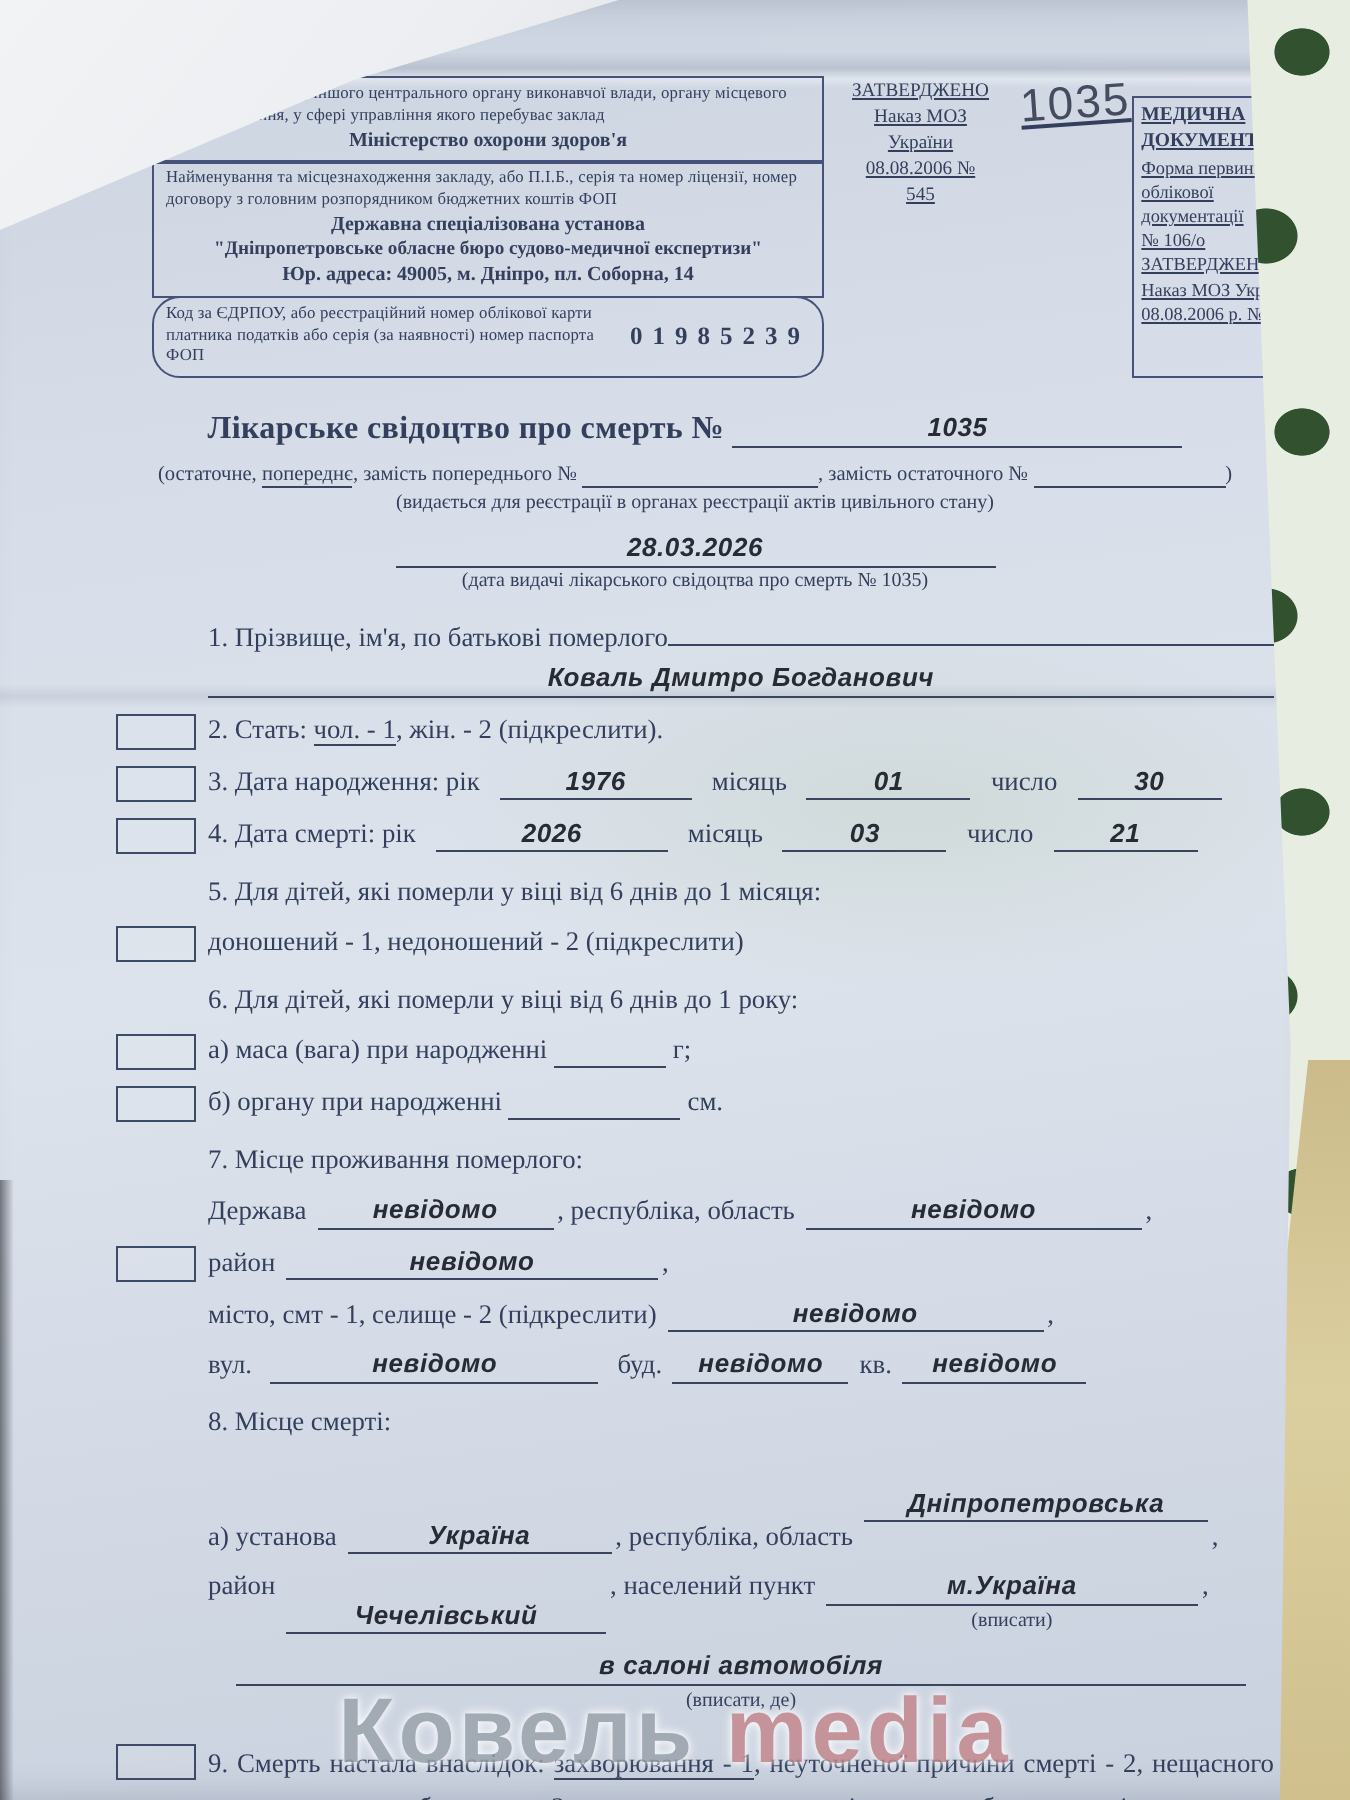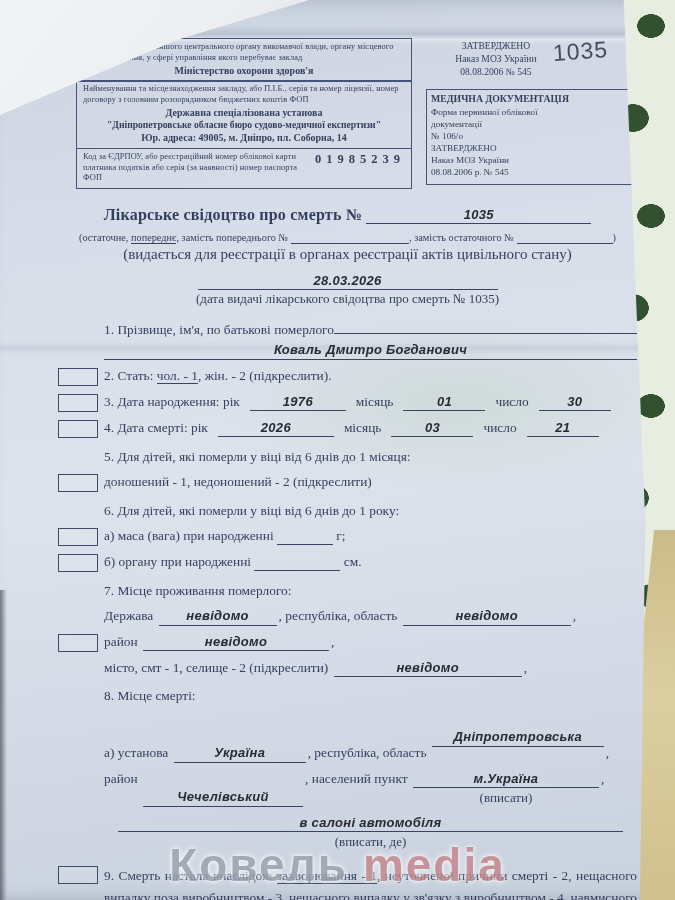--- a/index.html
+++ b/index.html
@@ -67,45 +67,45 @@
   
   .form { position:relative; padding:38px 38px 0 58px; z-index:3; }
 
   .hdr { display:flex; margin-left:18px; }
   .hdr-left { width:336px; flex:0 0 336px; }
   .hbox { border:1.3px solid #46527a; padding:3px 6px 4px; margin-top:-1.3px; }
   .hbox:first-child { margin-top:0; }
   .hlabel { font-size:8.4px; line-height:1.28; letter-spacing:.1px; }
   .hvalue { font-size:10px; font-weight:bold; text-align:center; line-height:1.3; }
   .hvalue.sm { font-size:9.6px; }
-  .hbox-code { display:flex; align-items:flex-start; }
+  .hbox-code { display:flex; align-items:center;border-radius:14px; }
   .hbox-code .hlabel { flex:1; }
   .code-num { font-size:12.5px; font-weight:bold; letter-spacing:5px; white-space:nowrap; padding-left:4px; font-family:"Liberation Serif",serif; }
 
-  .hdr-right { flex:1; padding-left:14px; display:flex; flex-direction:column; }
+  .hdr-right { flex:1; padding-left:14px; display:flex; flex-direction:row;text-decoration:underline; }
   .approved-row { display:flex; align-items:flex-start; justify-content:center; }
   .approved { font-size:9.6px; text-align:center; line-height:1.35; padding-top:2px; }
   .big-num {
     font-family:"Liberation Sans", sans-serif; font-size:23px; color:#444c60;
     transform:rotate(-4deg); margin-left:16px; letter-spacing:1px;
   }
   .med-box {
     border:1.4px solid #46527a; margin-top:10px; padding:3px 4px 5px;
     font-size:9.2px; text-align:left; line-height:1.32;
   }
   .med-box .mb-title { font-weight:bold; font-size:9.8px; }
 
   
   .title-line { text-align:center; margin-top:16px; font-size:16px; font-weight:bold; letter-spacing:.2px; }
   .title-num { display:inline-block; width:225px; border-bottom:1.3px solid #39445f; vertical-align:bottom; }
   .subtitle { text-align:center; font-size:10.3px; margin-top:5px; }
-  .registry-note { text-align:center; font-size:15px; margin-top:2px; }
+  .registry-note { text-align:center; font-size:10px; margin-top:2px; }
   .date-stack { text-align:center; margin-top:8px; }
   .date-line { display:inline-block; width:300px; border-bottom:1.2px solid #39445f; }
-  .cap { display:block; font-size:13px; text-align:center; margin-top:1px; }
+  .cap { display:block; font-size:10px; text-align:center; margin-top:1px; }
 
   
   .fill { font-family:"Liberation Sans", sans-serif; font-style:italic; font-weight:bold; color:#272b34; font-size:13px; letter-spacing:.3px; }
   .bl { display:inline-block; border-bottom:1.2px solid #39445f; text-align:center; min-height:15px; vertical-align:bottom; }
   .u { border-bottom:1.2px solid #39445f; padding-bottom:0px; }
 
   
   .items { margin-top:12px; font-size:13.4px; line-height:1.35; }
   .row { display:flex; align-items:flex-start; margin-top:7px; }
   .cbcol { flex:0 0 46px; width:46px; padding-top:1px; margin-left:-46px; }
@@ -288,20 +288,30 @@
           <span>район</span>
           <span class="bl fill" style="width:186px;margin:0 2px">невідомо</span><span>,</span>
         </div>
       </div>
       <div class="row rowcb">
         <div class="ct">
           <span>місто, смт - 1, селище - 2 (підкреслити)</span>
           <span class="bl fill" style="width:188px;margin:0 2px">невідомо</span><span>,</span>
         </div>
       </div>
+      <div class="row rowcb">
+        <div class="ct">
+          <span>вул.</span>
+          <span class="bl fill" style="width:164px;margin:0 6px">невідомо</span>
+          <span>буд.</span>
+          <span class="bl fill" style="width:88px;margin:0 2px">невідомо</span>
+          <span>кв.</span>
+          <span class="bl fill" style="width:92px;margin:0 2px">невідомо</span>
+        </div>
+      </div>
 
       <div class="row rowcb" style="margin-top:10px">
         <div class="ct">8. Місце смерті:</div>
       </div>
       <div class="row rowcb">
         <div class="ct">
           <span>а) установа</span>
           <span class="bl fill" style="width:132px;margin:0 2px">Україна</span><span>, республіка, область</span>
           <span class="bl fill" style="width:172px;margin:16px 2px">Дніпропетровська</span><span>,</span>
         </div>

